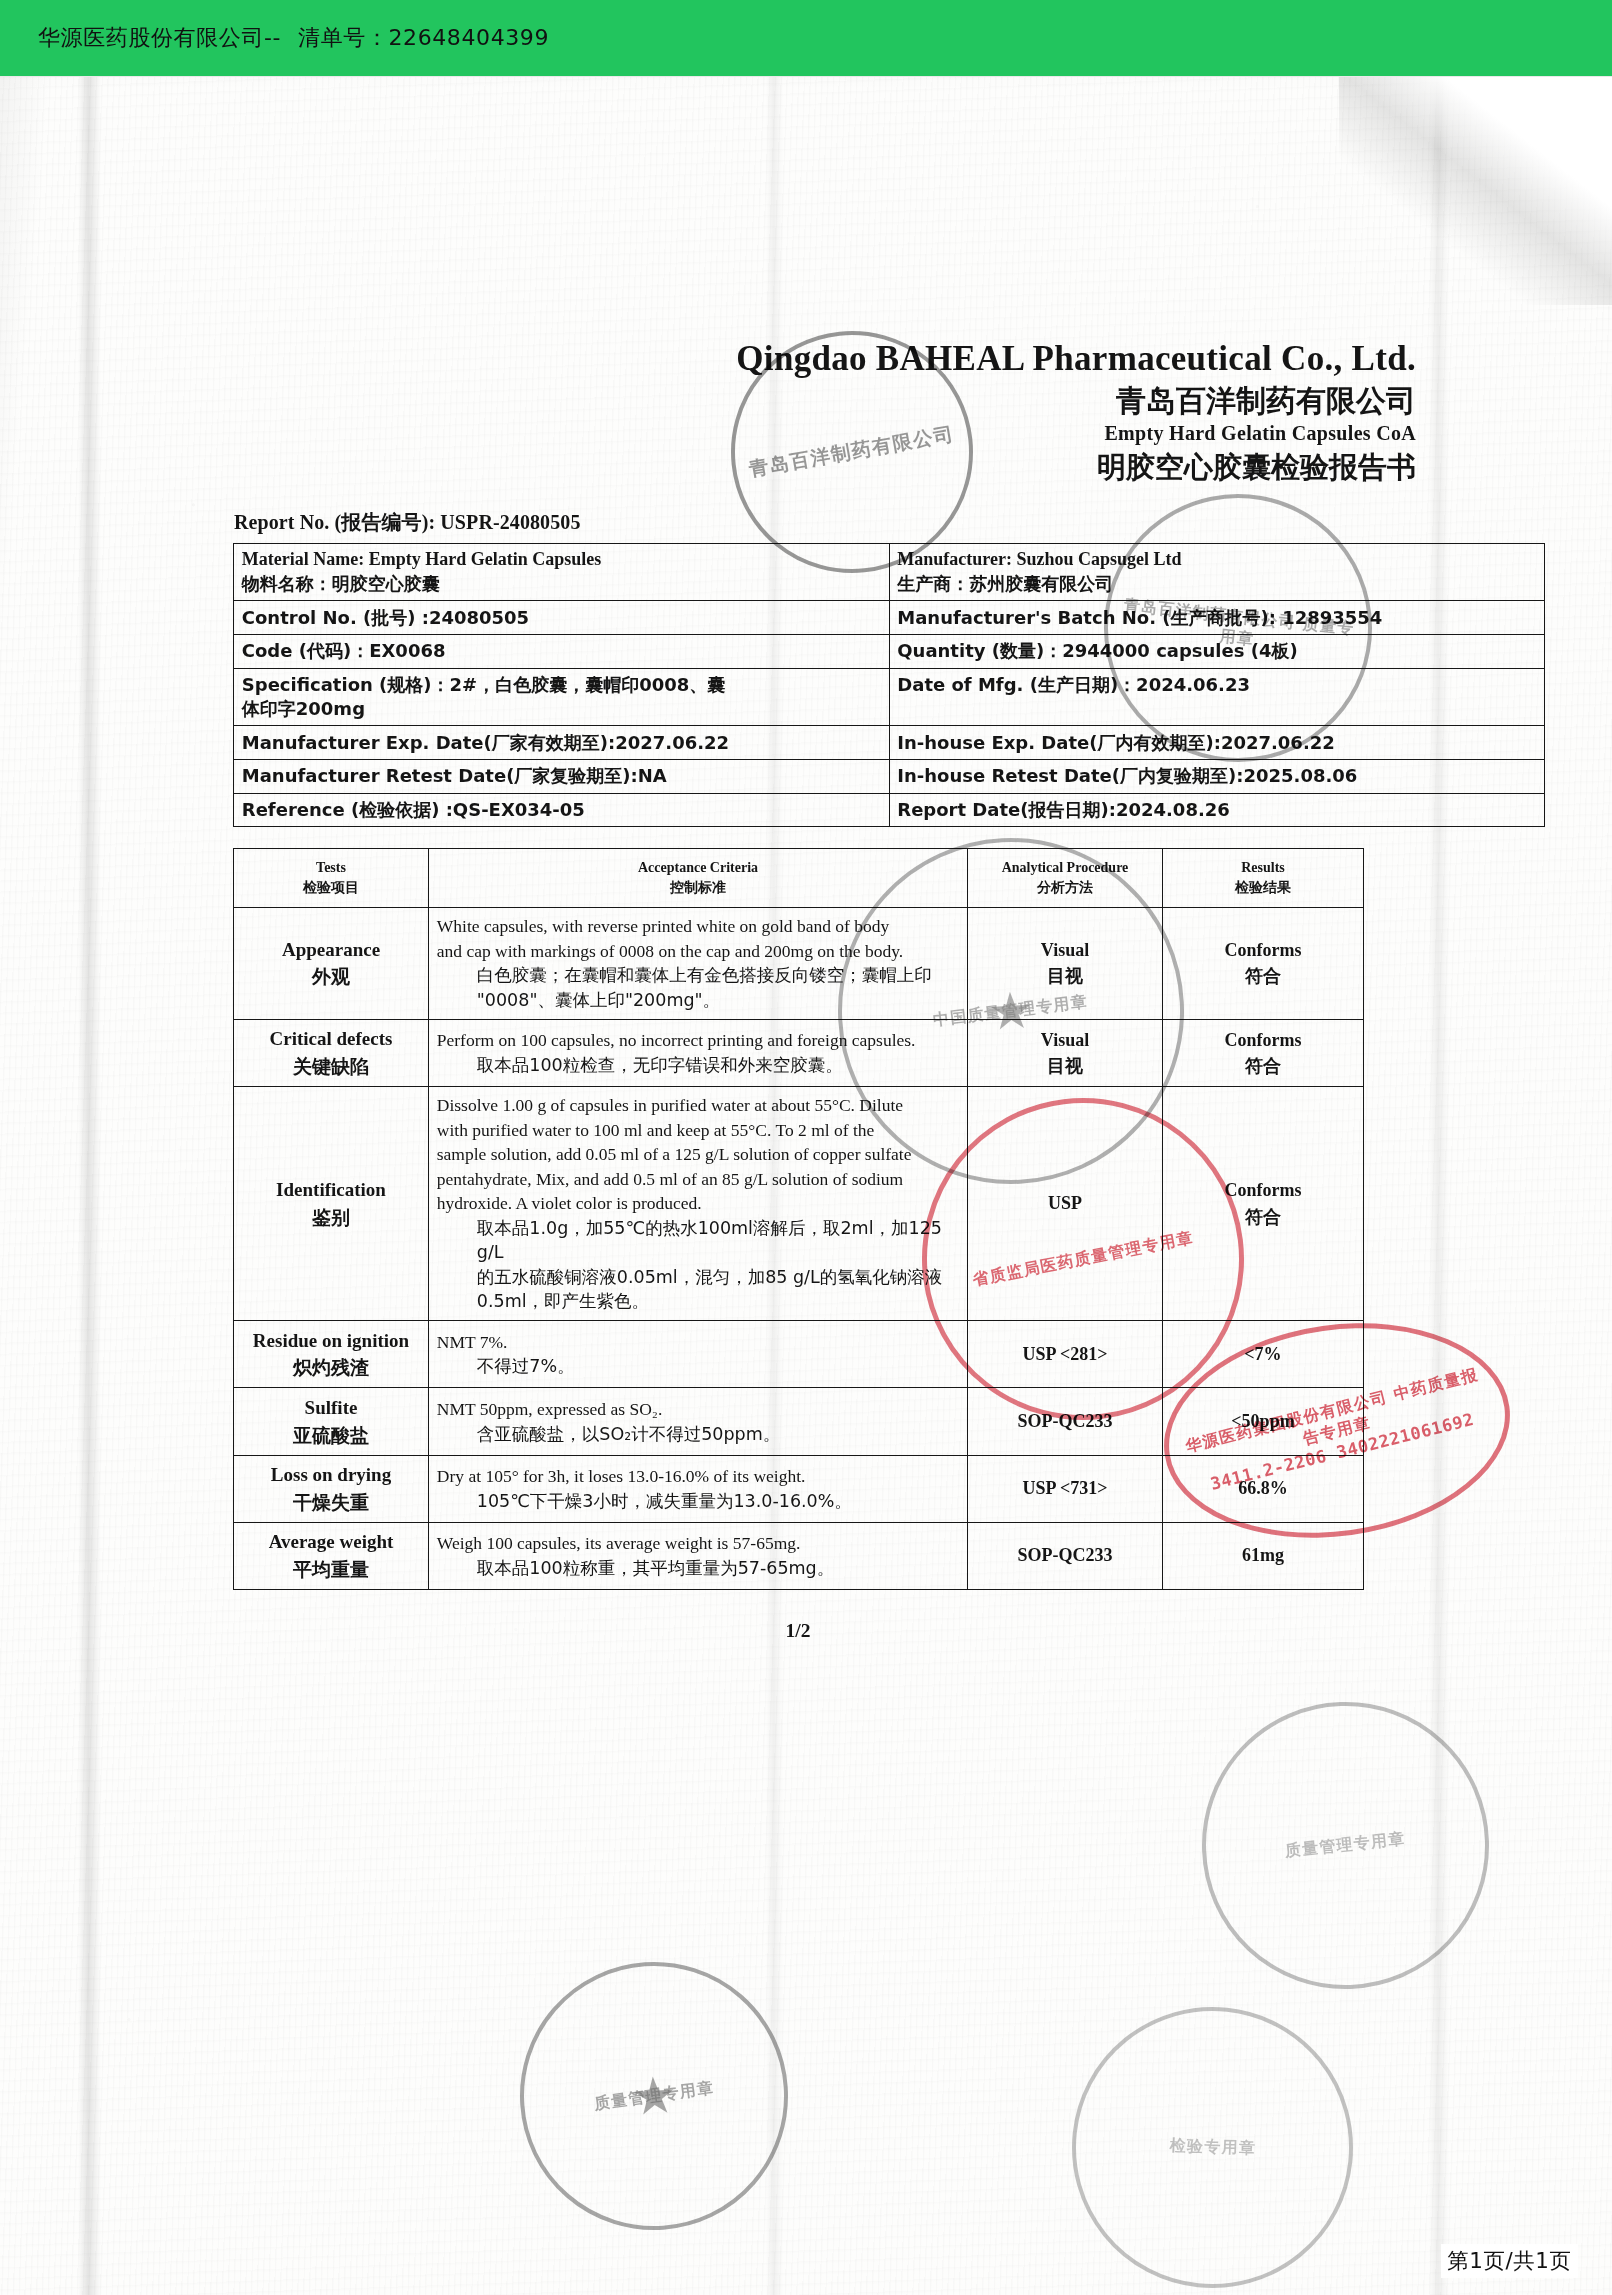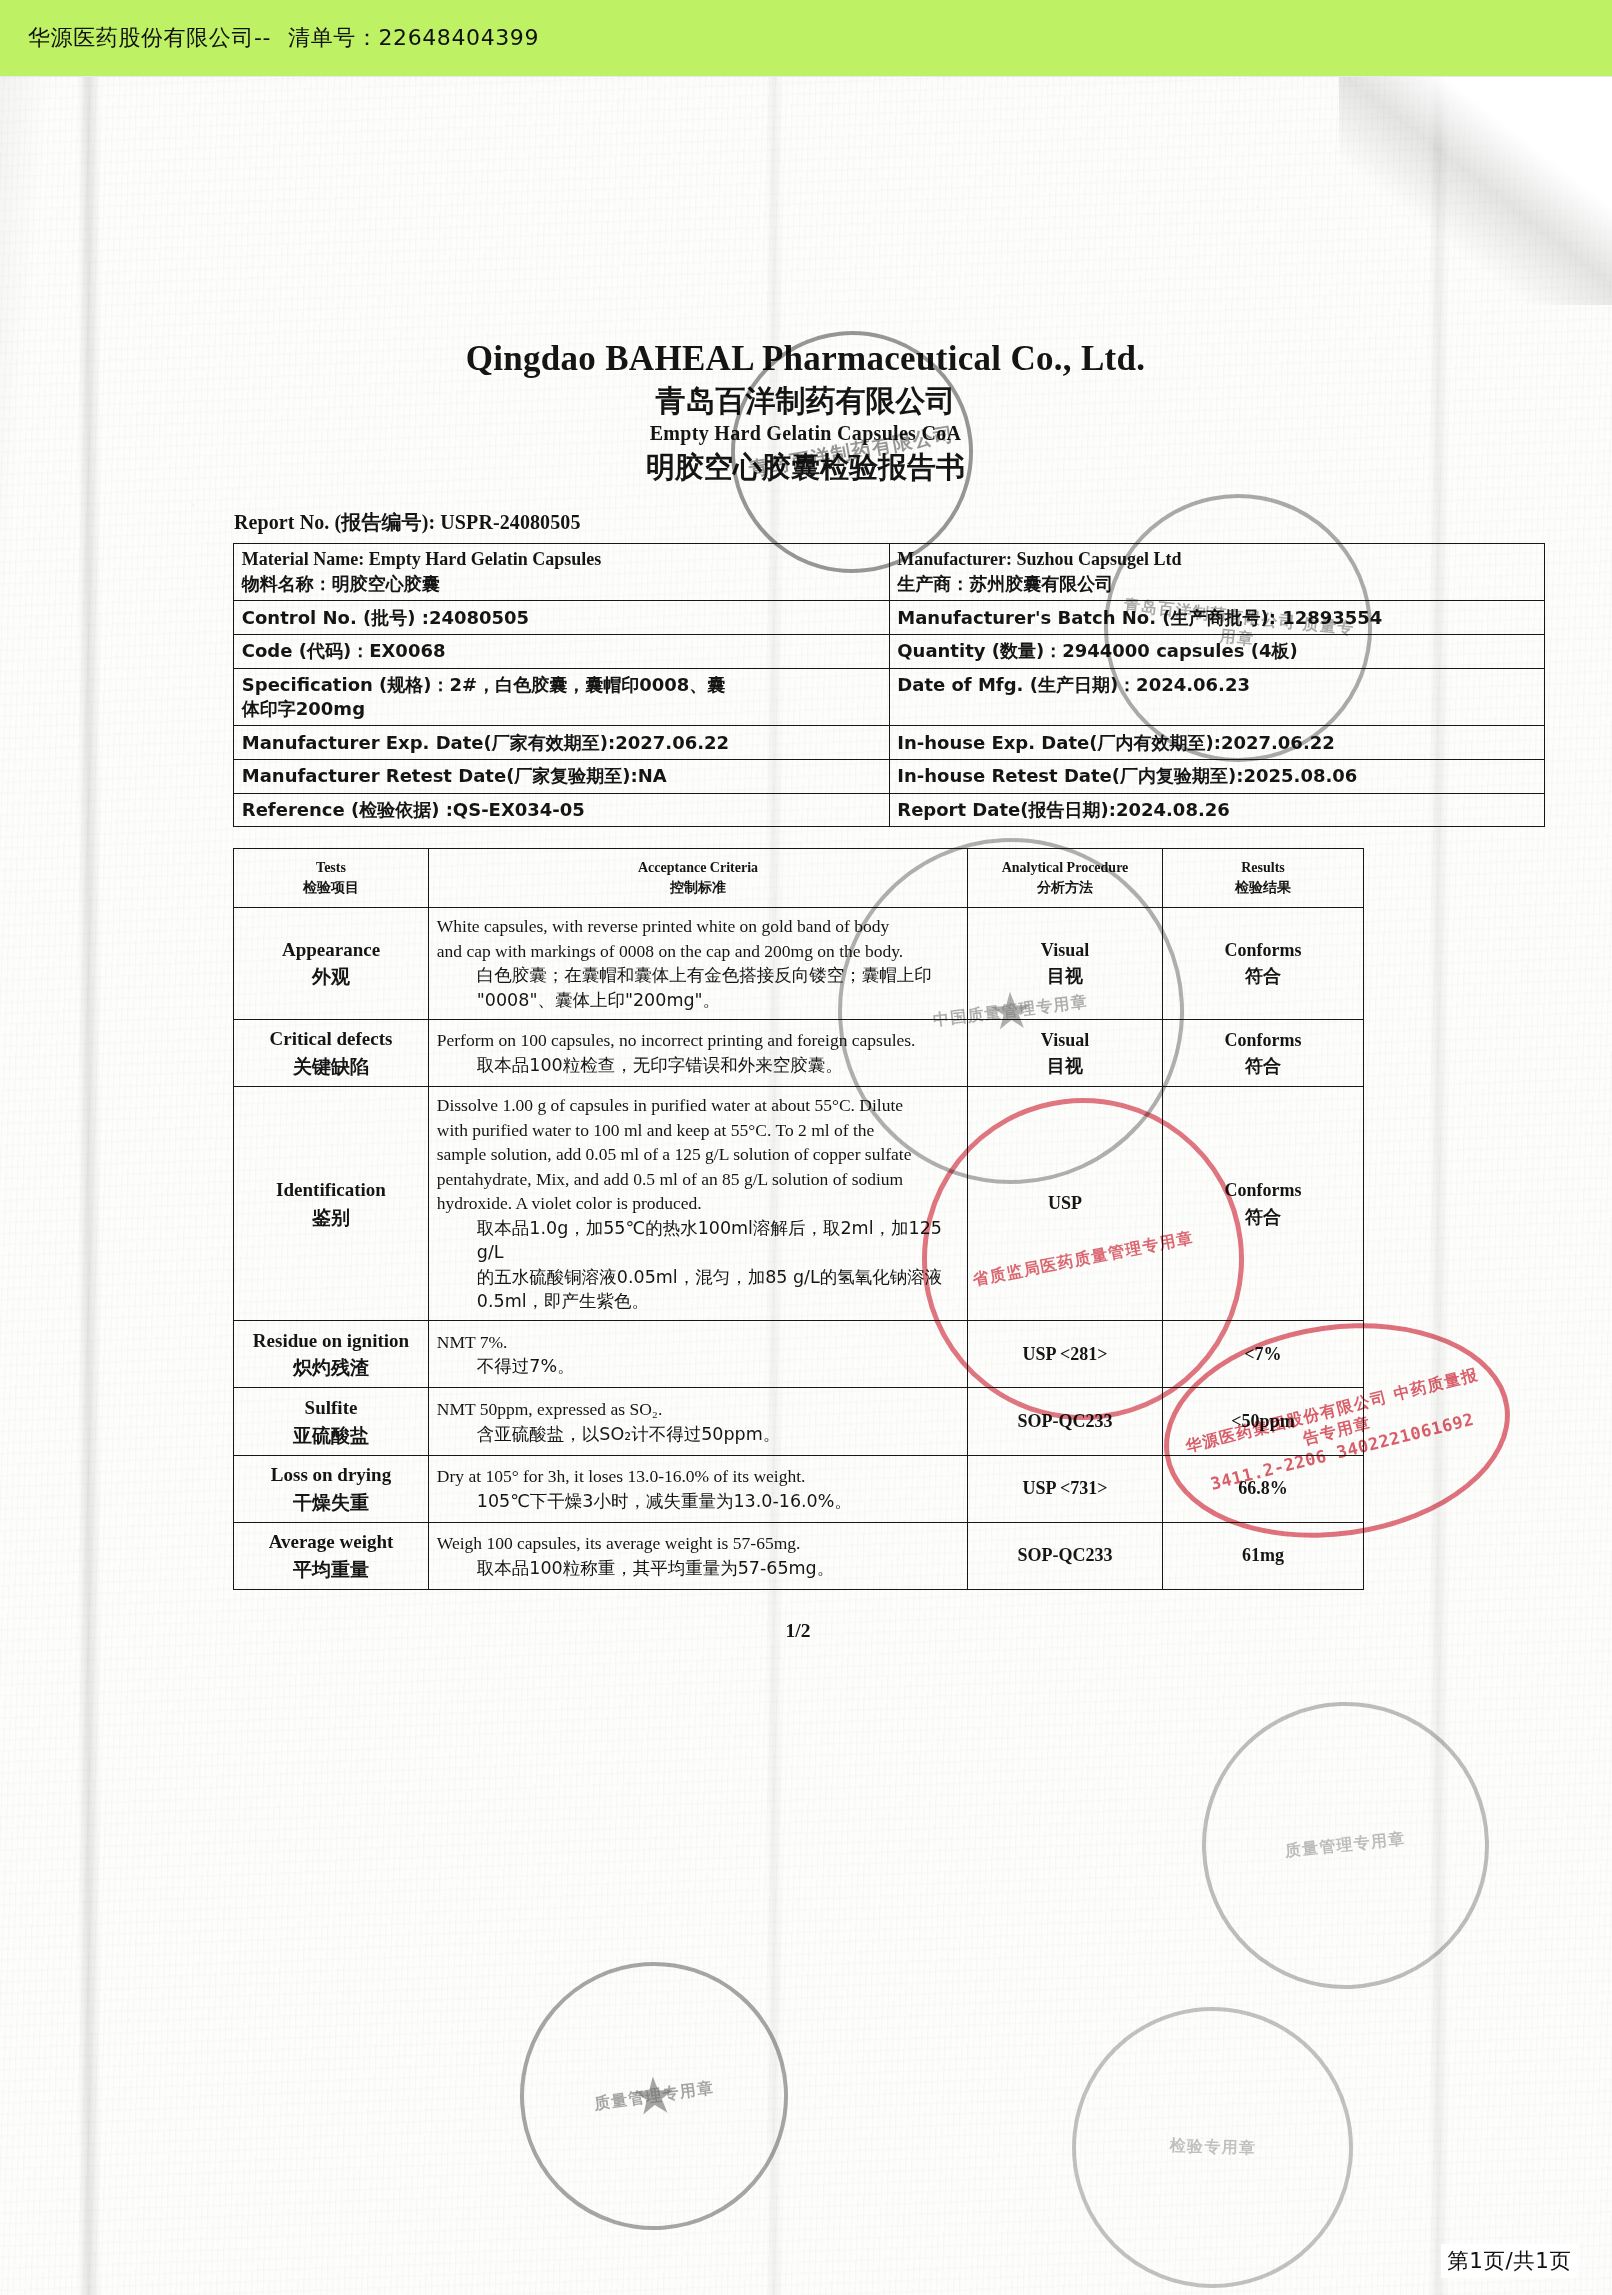--- a/index.html
+++ b/index.html
@@ -53,25 +53,25 @@
     width: 273px; height: 305px;
     background: linear-gradient(218deg, rgba(255,255,255,1) 0 40%, rgba(0,0,0,.10) 55%, rgba(255,255,255,0) 72%);
     pointer-events: none;
   }
 
   
   #top-banner {
     position: absolute;
     left: 0; top: 0; right: 0;
     height: 77px;
-    background: #bef264;
+    background: #22c55e;
     border-bottom: 0.6px solid #e9e9e9;
     display: flex;
     align-items: center;
-    padding-left: 28px;
+    padding-left: 38px;
     box-sizing: border-box;
     z-index: 40;
   }
   #top-banner .banner-text {
     font-family: "DejaVu Sans", sans-serif;
     font-size: 22px;
     letter-spacing: 0.6px;
     color: #111;
     white-space: nowrap;
   }
@@ -94,21 +94,21 @@
   
   #doc {
     position: absolute;
     left: 195px;
     top: 338px;
     width: 1221px;
     z-index: 10;
     filter: contrast(1.05);
   }
   .doc-head {
-    text-align: center;
+    text-align: right;
     line-height: 1.18;
   }
   .doc-head .l-en1 {
     font-size: 35px;
     font-weight: bold;
     letter-spacing: 0.3px;
   }
   .doc-head .l-cn1 {
     font-family: "DejaVu Sans", sans-serif;
     font-size: 30px;

